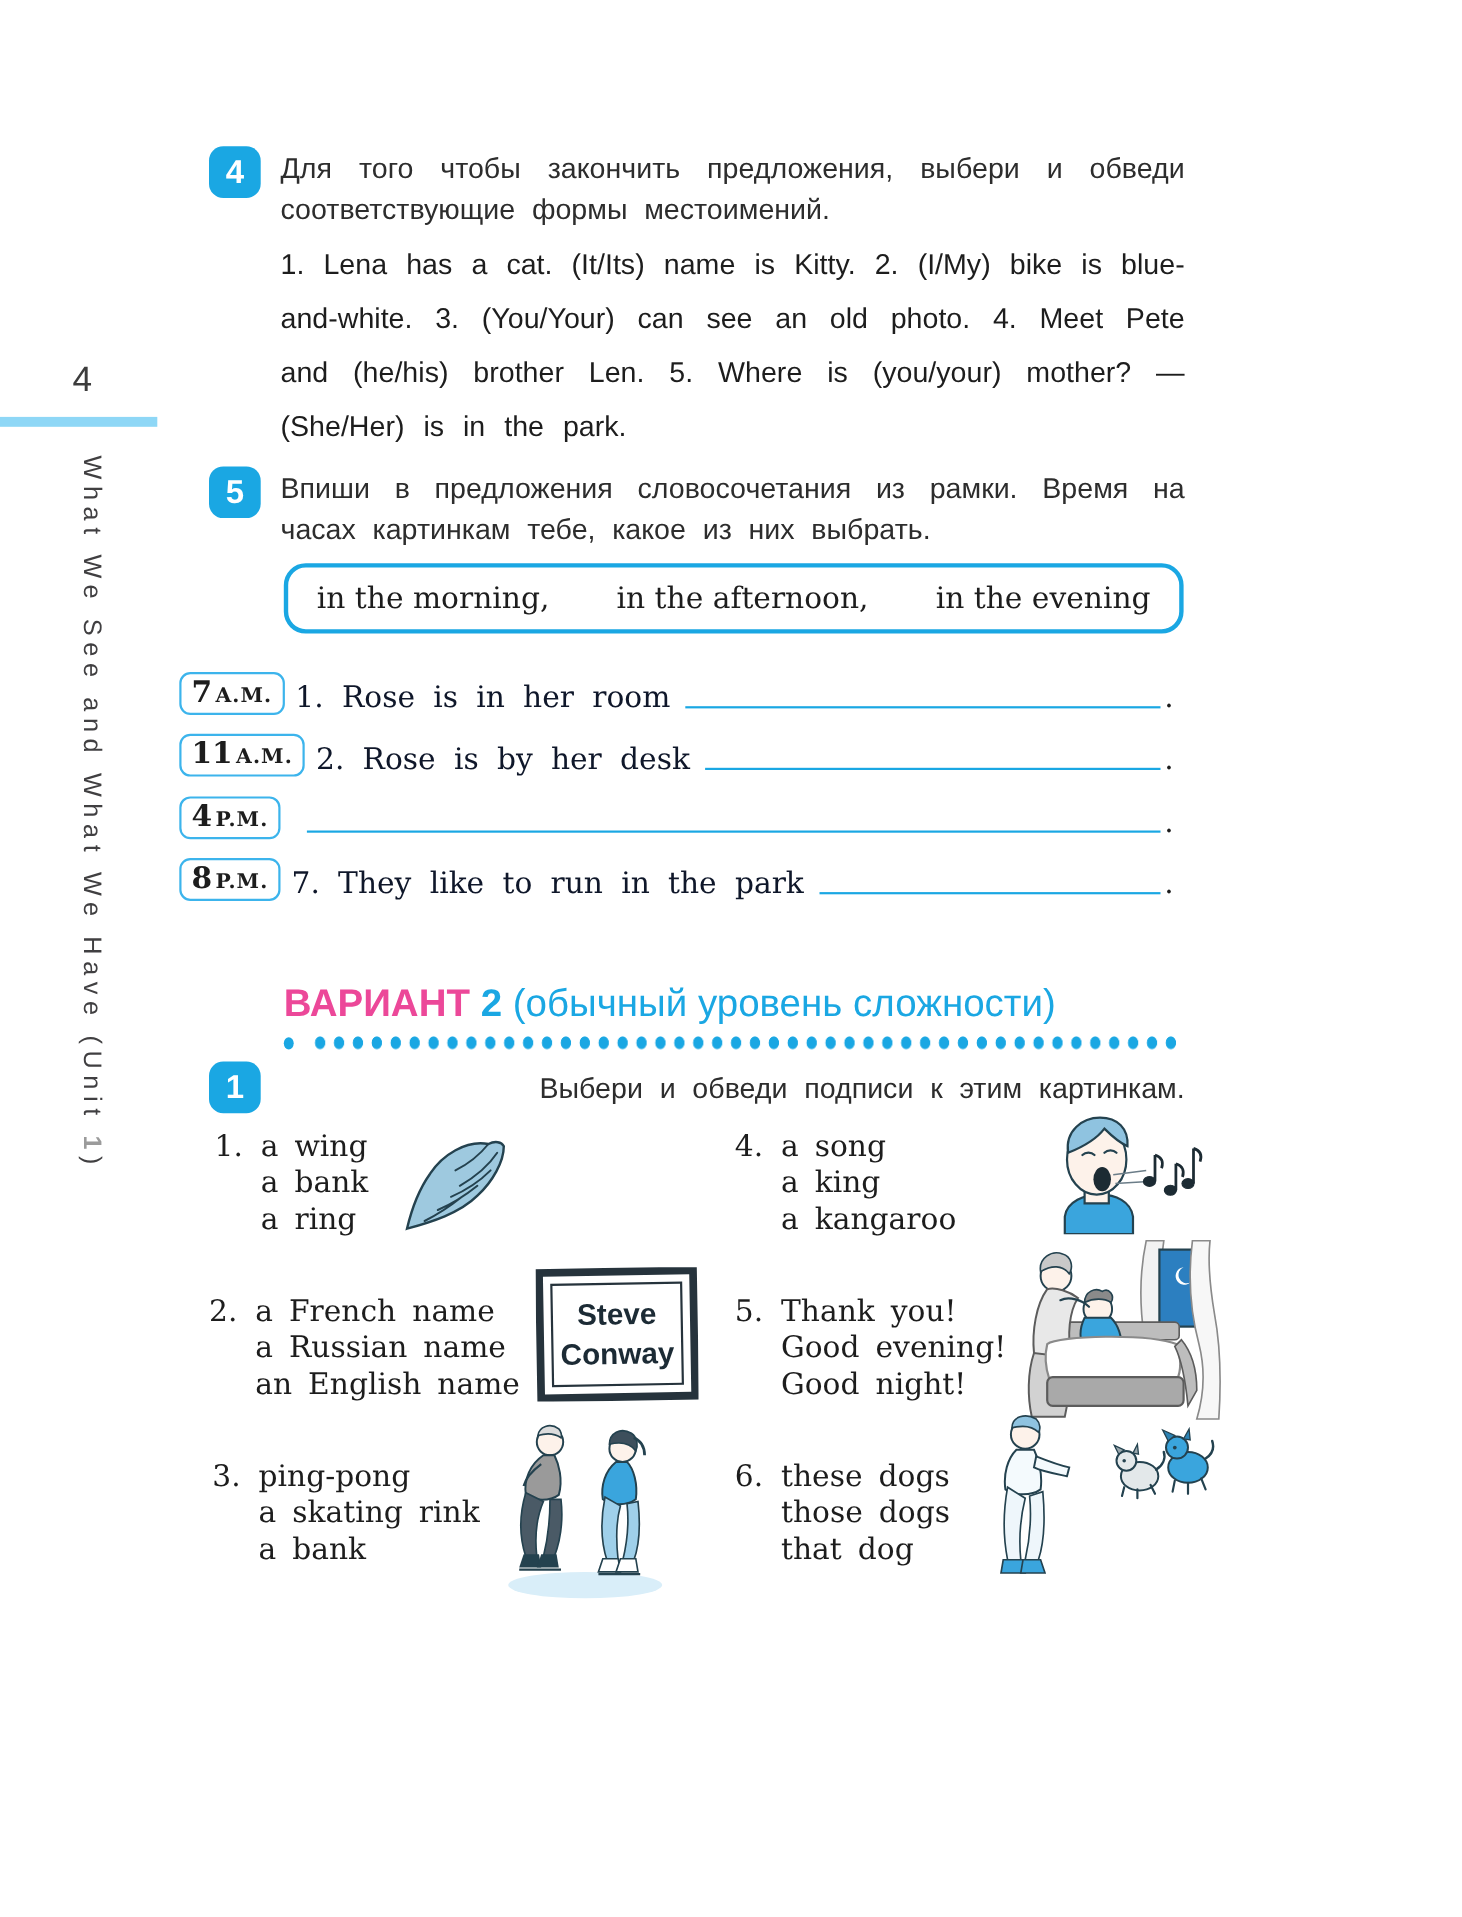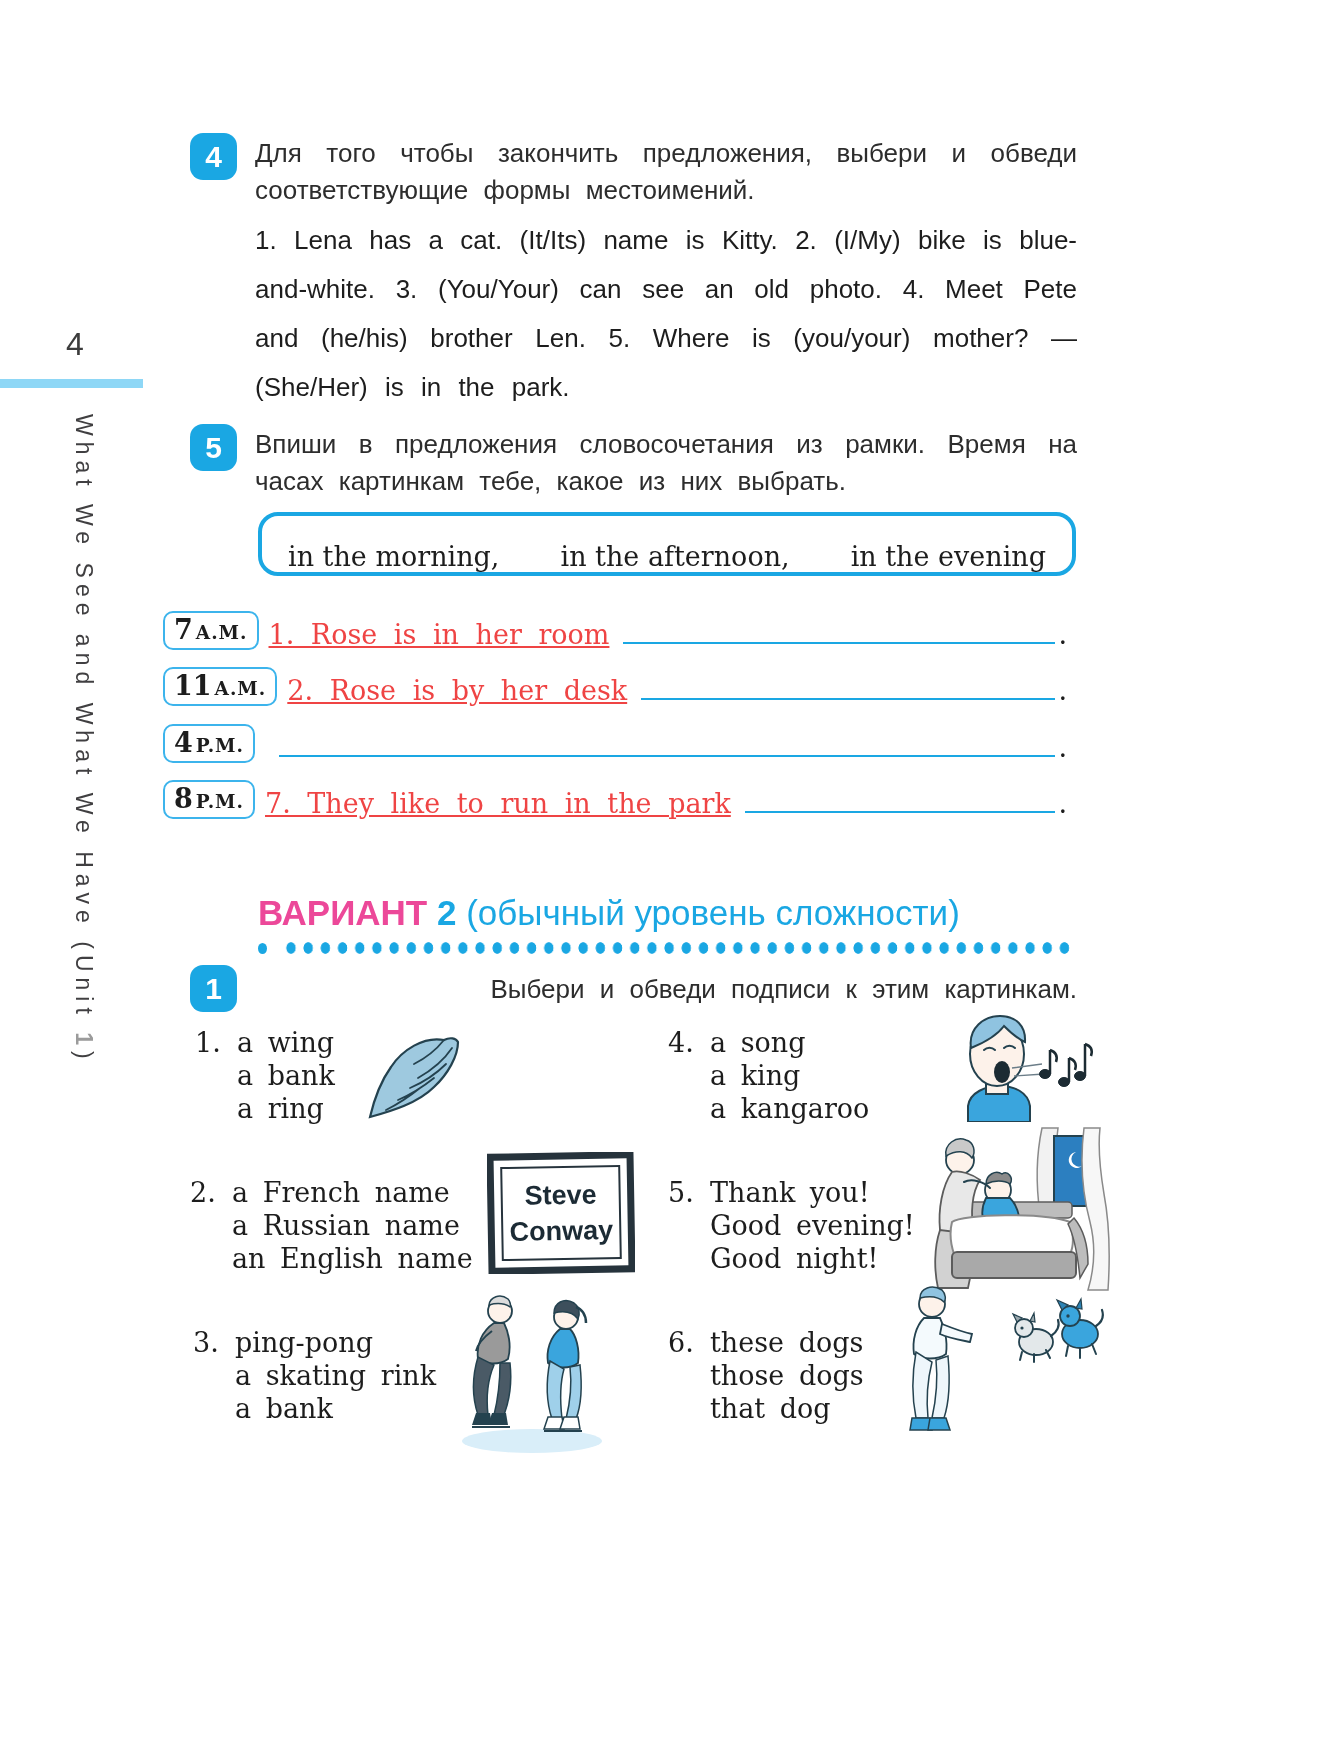--- a/index.html
+++ b/index.html
@@ -48,41 +48,41 @@
     position: absolute; left: 255px; width: 822px;
     font-family: Liberation Sans, sans-serif;
     font-size: 26px; line-height: 49px; color: #1d1d1d;
     text-align: justify; word-spacing: 10px;
   }
   
   .phrase-box {
     position: absolute; left: 258px; top: 512px;
     width: 818px; height: 64px;
     border: 4px solid #1aa7e3; border-radius: 20px;
-    display: flex; align-items: flex-end; justify-content: space-between;
+    display: flex; align-items: center; justify-content: space-between;
     padding: 0 26px;
     font-family: "DejaVu Serif", serif; font-size: 27px; color: #1d1d1d;
   }
   
   .time-row {
     position: absolute; left: 163px; width: 904px; height: 44px;
     display: flex; align-items: flex-end;
   }
   .time-badge {
     border: 2.5px solid #3cb4ec; border-radius: 10px;
     padding: 1px 9px 3px 9px; margin-right: 10px;
     align-self: center;
     font-family: "DejaVu Serif", serif; color: #1d1d1d;
     white-space: nowrap; display: flex; align-items: baseline;
   }
   .time-badge .t-num { font-weight: bold; font-size: 27px; }
   .time-badge .t-ampm { font-weight: bold; font-size: 18.5px; letter-spacing: 1px; margin-left: 3px; }
   .time-row .sentence {
-    font-family: "DejaVu Serif", serif; font-size: 27px; color: #ef4444;
-    word-spacing: 8px; white-space: nowrap; padding-bottom: 2px; text-decoration: underline;
+    font-family: "DejaVu Serif", serif; font-size: 27px; color: #0f172a;
+    word-spacing: 8px; white-space: nowrap; padding-bottom: 2px;
   }
   .time-row .blank {
     flex: 1 1 auto; height: 10px; margin: 0 3px 8px 14px;
     border-bottom: 2.5px solid #1aa7e3;
   }
   .time-row .end-dot {
     font-family: "DejaVu Serif", serif; font-size: 27px; color: #1d1d1d;
     padding-bottom: 2px;
   }
   

